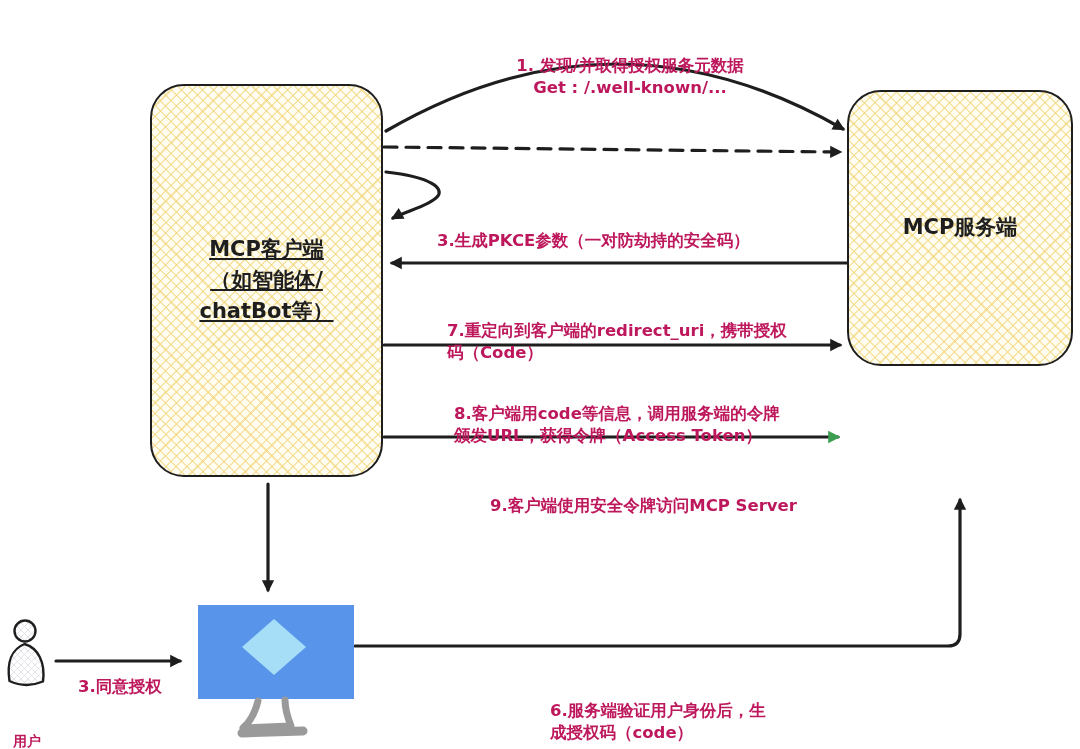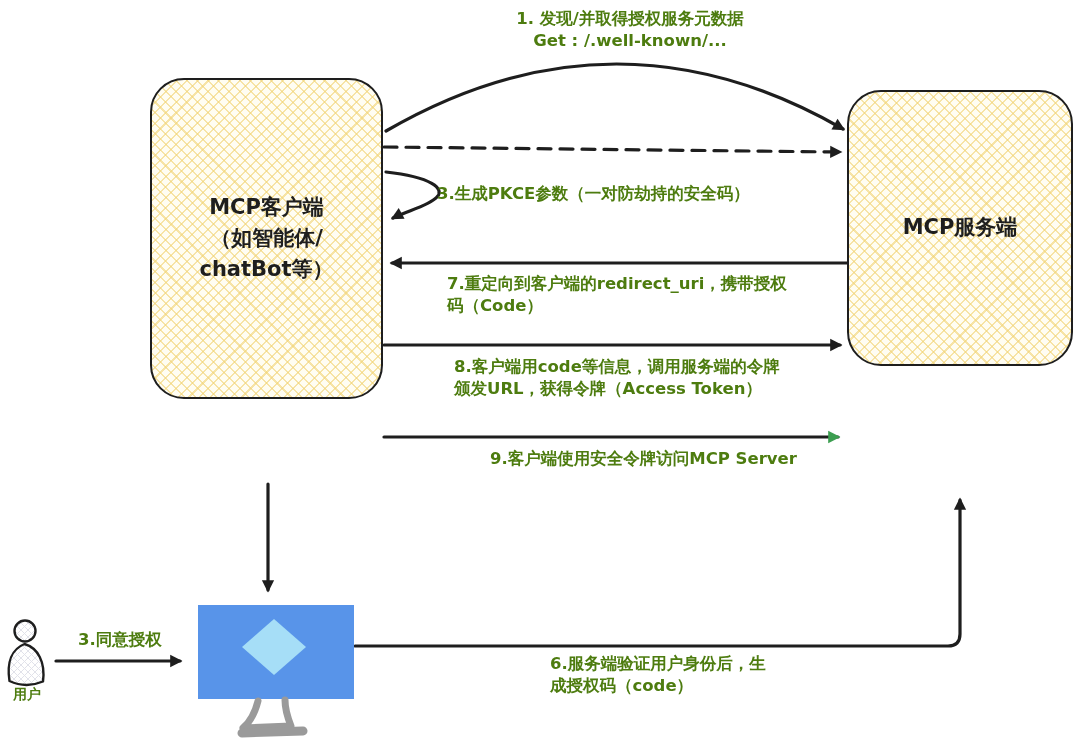--- a/index.html
+++ b/index.html
@@ -12,25 +12,25 @@
     position:absolute;box-sizing:border-box;z-index:2;
     border:2.5px solid #1e1e1e;border-radius:34px;
     background-color:#fffdf2;
     background-image:
       repeating-linear-gradient(45deg, rgba(241,211,116,.6) 0 1.5px, transparent 1.5px 7.5px),
       repeating-linear-gradient(-45deg, rgba(241,211,116,.6) 0 1.5px, transparent 1.5px 7.5px);
     display:flex;align-items:center;justify-content:center;
     text-align:center;white-space:pre-line;
     font-size:21px;font-weight:700;line-height:1.48;
   }
-  #client-box{left:150px;top:78px;width:233px;height:321px;}
+  #client-box{left:150px;top:84px;width:233px;height:393px;text-decoration:underline;}
   #server-box{left:847px;top:90px;width:226px;height:276px;}
   .lbl{
     position:absolute;z-index:3;white-space:pre-line;
-    font-size:16.5px;font-weight:600;line-height:1.34;color:#4d7c0f;
+    font-size:16.5px;font-weight:600;line-height:1.34;color:#be185d;margin-top:47px;
   }
   #s1{left:450px;top:8px;width:360px;text-align:center;}
   #s2{left:452px;top:119px;width:325px;text-align:center;}
   #s3{left:437px;top:183px;}
   #s4{left:38px;top:500px;}
   #s5{left:78px;top:629px;}
   #s6{left:550px;top:653px;}
   #s7{left:447px;top:273px;}
   #s8{left:454px;top:356px;}
   #s9{left:490px;top:448px;}

